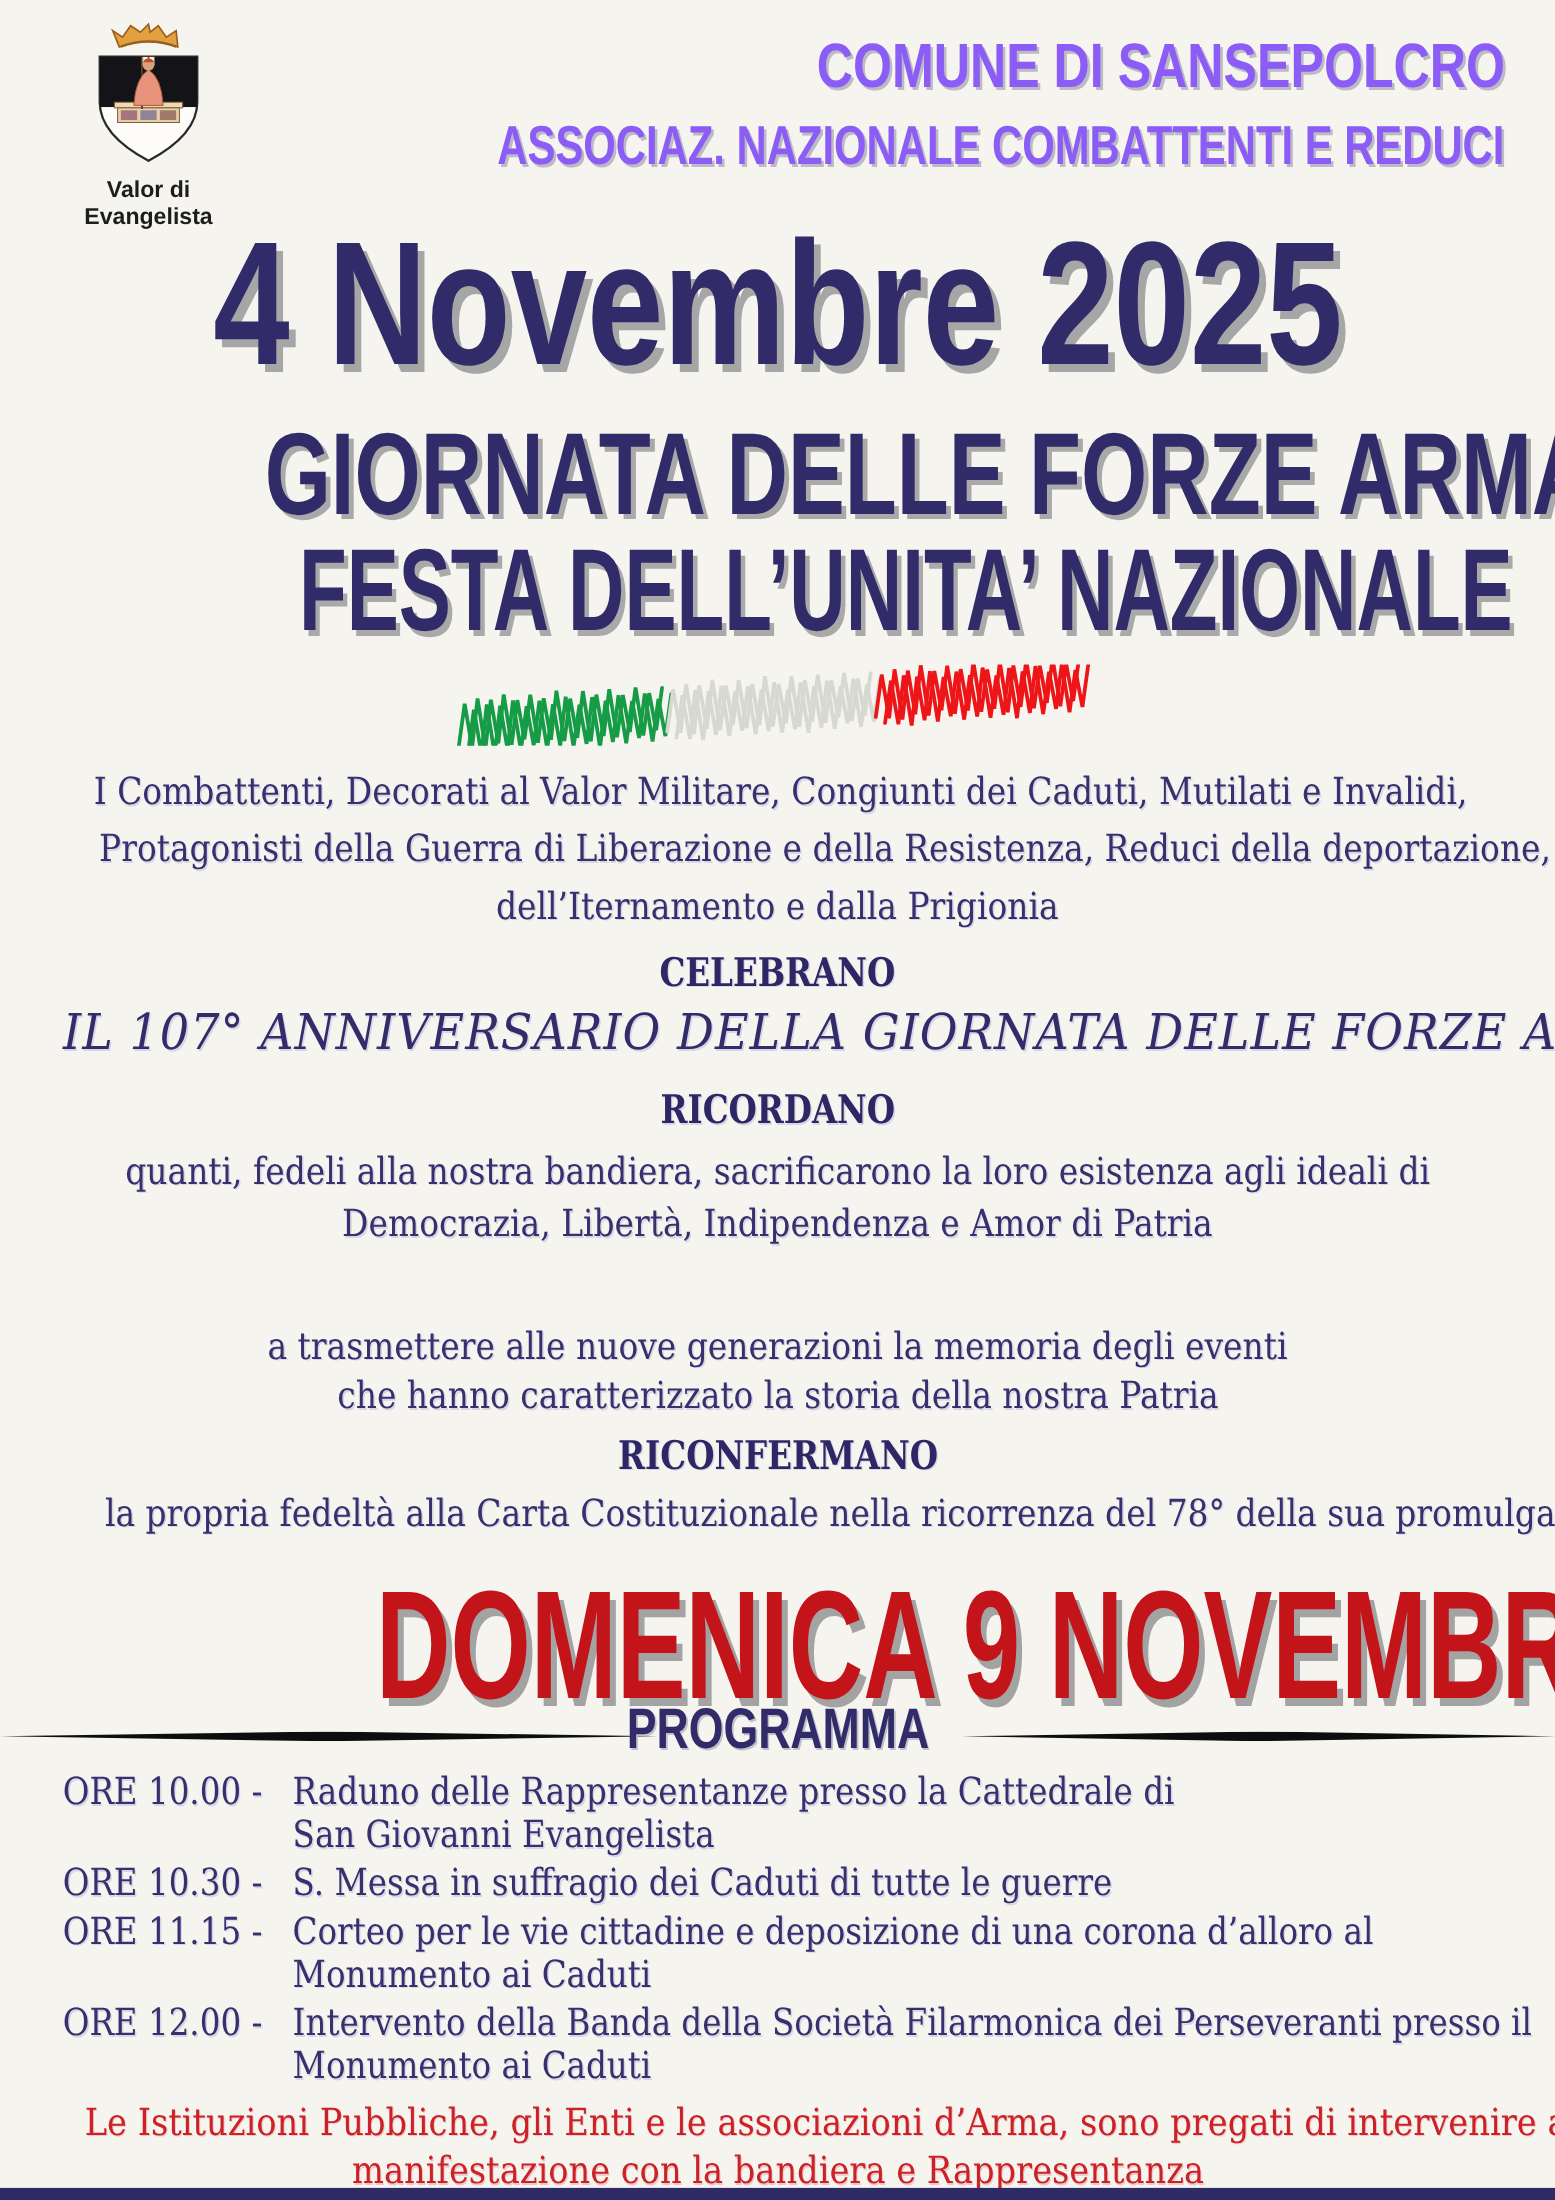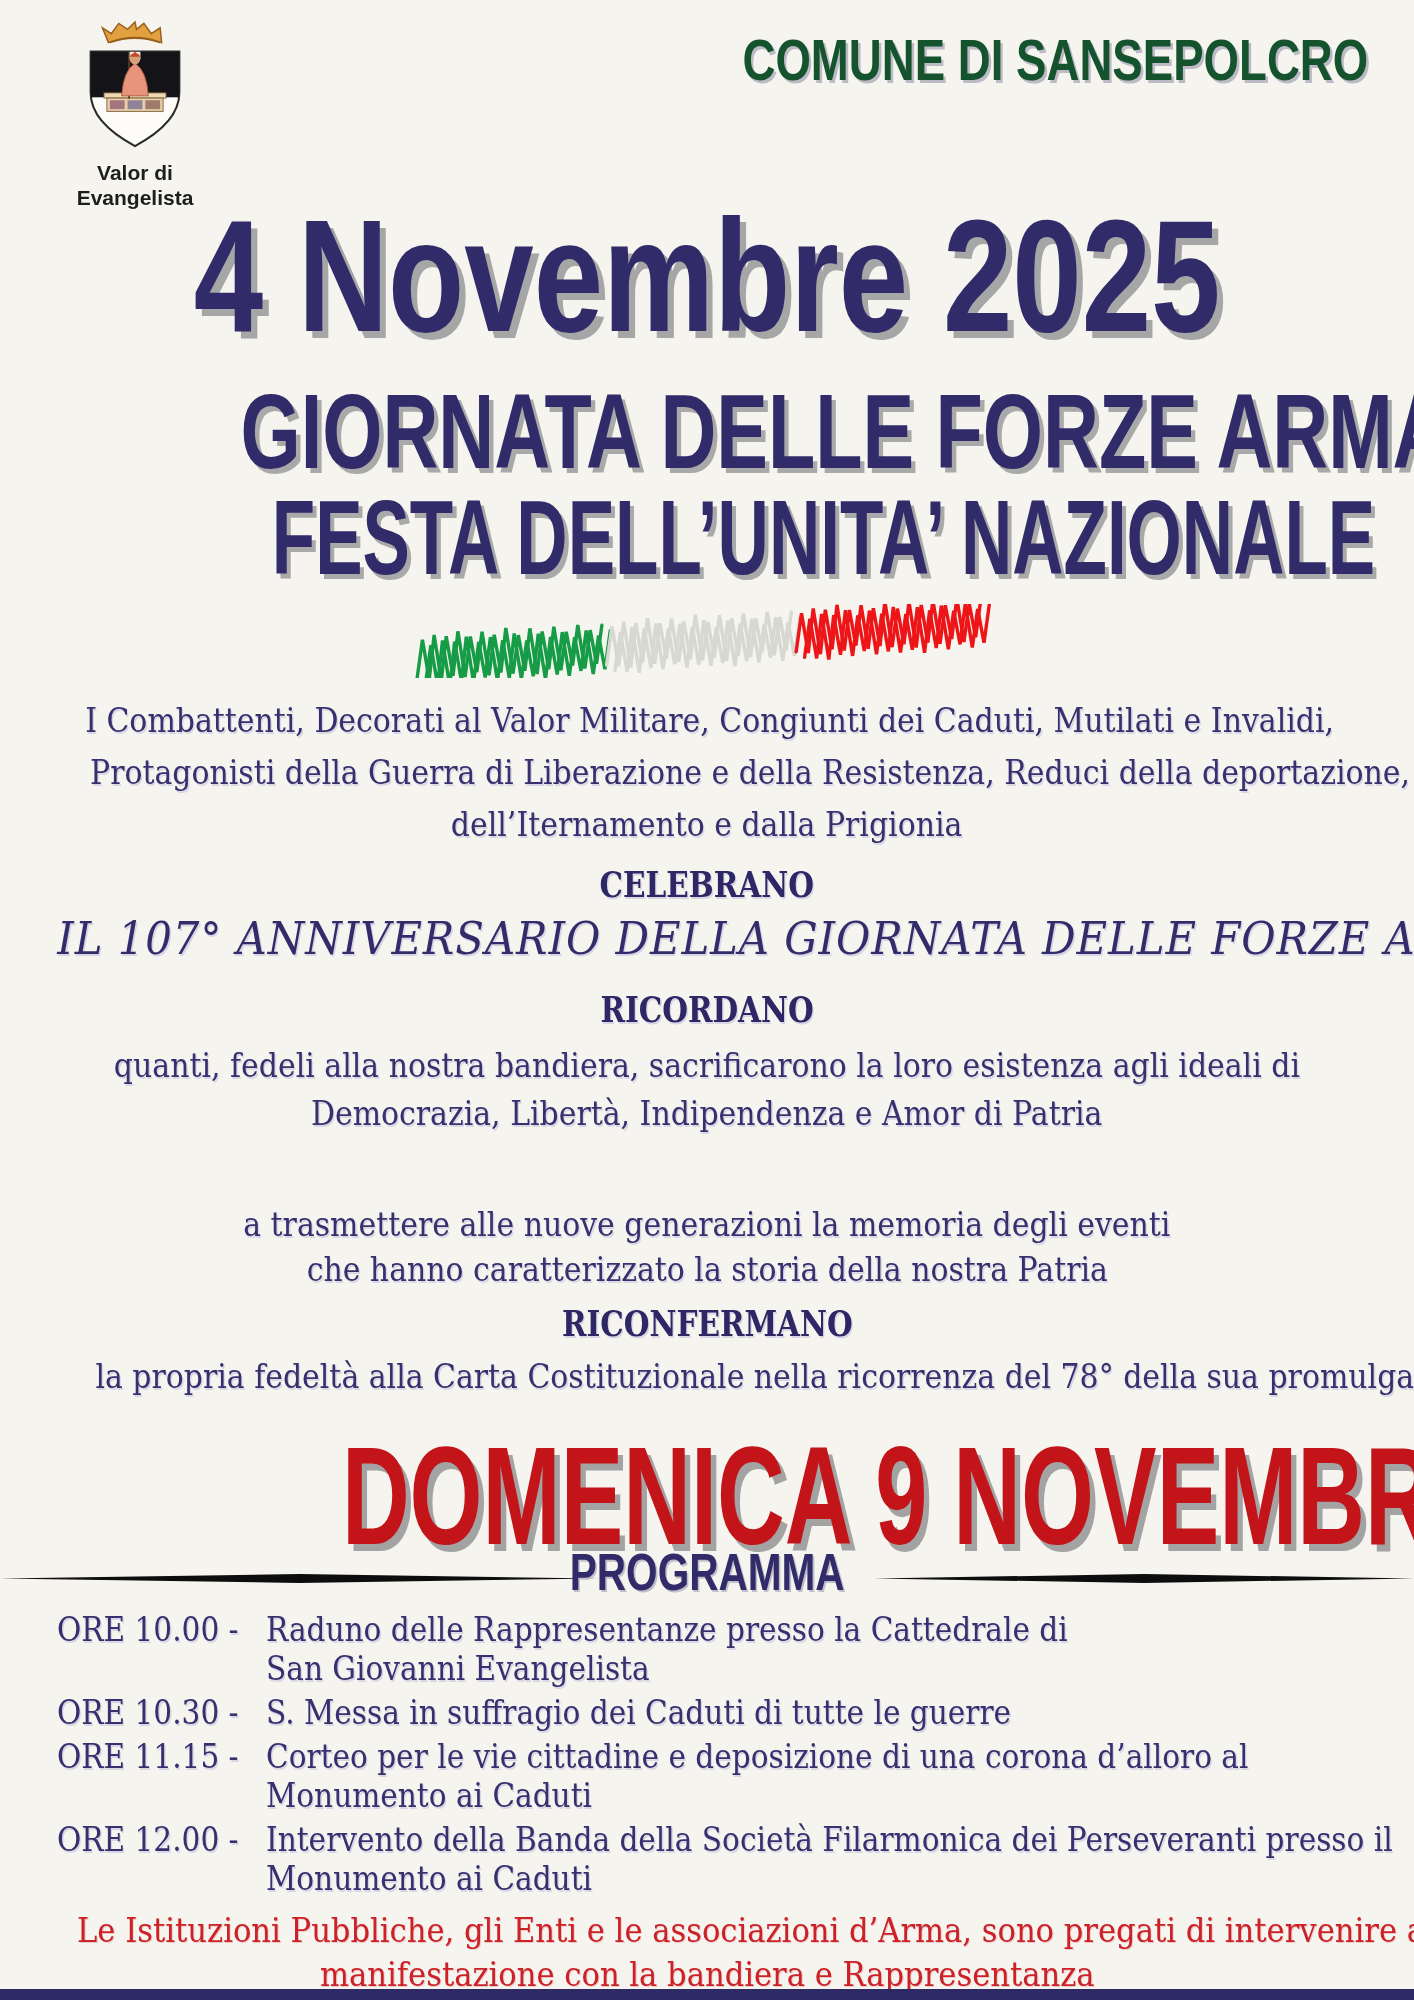--- a/index.html
+++ b/index.html
@@ -5,21 +5,21 @@
   html,body{margin:0;padding:0;}
   .page{position:relative;width:1414px;height:2000px;background:#f6f4ee;overflow:hidden;
         font-family:"DejaVu Serif",serif;color:#37306f;}
   .row{position:absolute;left:0;right:0;text-align:center;}
   .cond{display:inline-block;white-space:nowrap;}
 
   
   .crest-wrap{position:absolute;left:50px;top:16px;width:170px;text-align:center;}
   .crest-caption{font:700 21px/25px "Liberation Sans",sans-serif;color:#1d1d1d;margin-top:4px;}
 
-  .org{position:absolute;right:46px;top:32px;text-align:right;color:#14532d;}
+  .org{position:absolute;right:46px;top:32px;text-align:right;color:#8b5cf6;}
   .org .l1{font:700 57px/1 "Liberation Sans",sans-serif;transform:scaleX(.8);transform-origin:100% 50%;
            text-shadow:3px 3px 0 #bcbac4;}
   .org .l2{font:700 50px/1 "Liberation Sans",sans-serif;transform:scaleX(.76);transform-origin:100% 50%;
            text-shadow:3px 3px 0 #bcbac4;margin-top:18px;}
 
   
   .h-date{font:700 160px/1 "Liberation Sans",sans-serif;color:#322b69;transform:scaleX(.78);
           text-shadow:8px 7px 0 #a6a6a6;}
   .h-sub1{font:700 106px/1 "Liberation Sans",sans-serif;color:#322b69;transform:scaleX(.73);
           text-shadow:6px 5px 0 #a9a9a9;}
@@ -94,20 +94,21 @@
       </g>
     </svg>
     <div class="crest-caption">
       <div>Valor di</div>
       <div>Evangelista</div>
     </div>
   </div>
 
   <div class="org">
     <div><span class="cond l1">COMUNE DI SANSEPOLCRO</span></div>
+    <div><span class="cond l2">ASSOCIAZ. NAZIONALE COMBATTENTI E REDUCI</span></div>
   </div>
 
   <div class="row" style="top:196px;">
     <span class="cond h-date">4 Novembre 2025</span>
   </div>
   <div class="row" style="top:378px;">
     <span class="cond h-sub1">GIORNATA DELLE FORZE ARMATE</span>
   </div>
   <div class="row" style="top:484px;">
     <span class="cond h-sub2">FESTA DELL’UNITA’ NAZIONALE</span>

